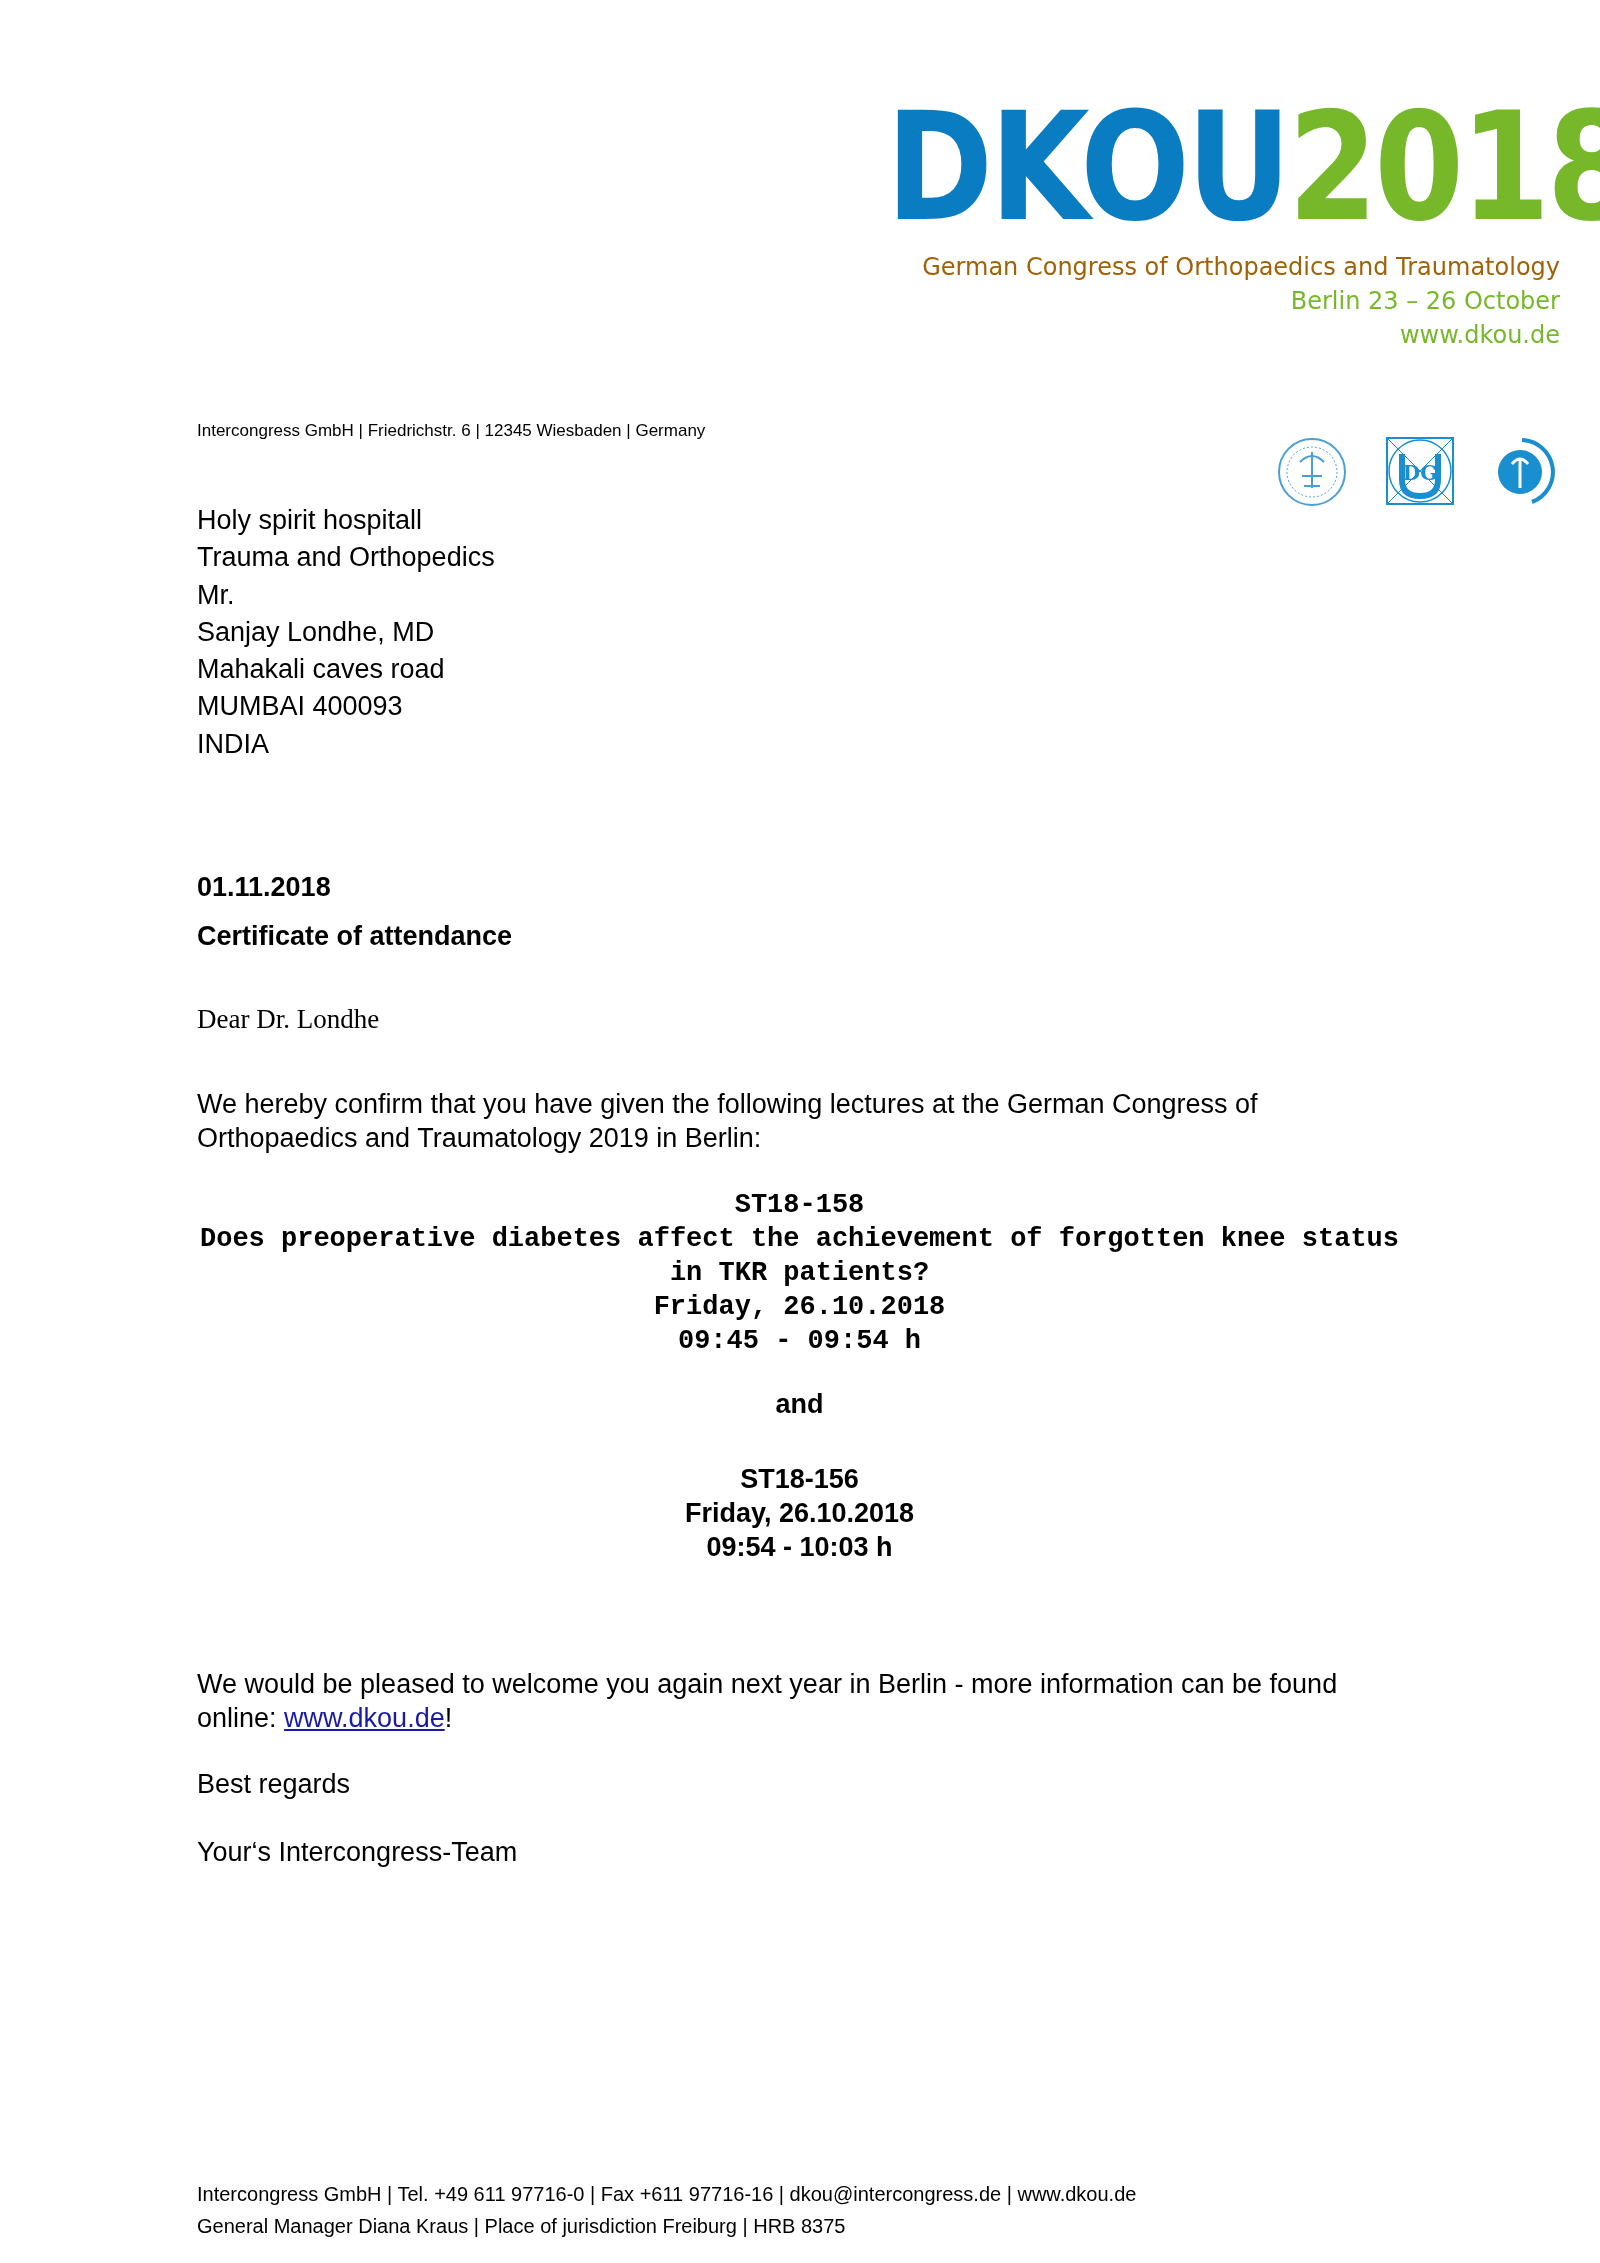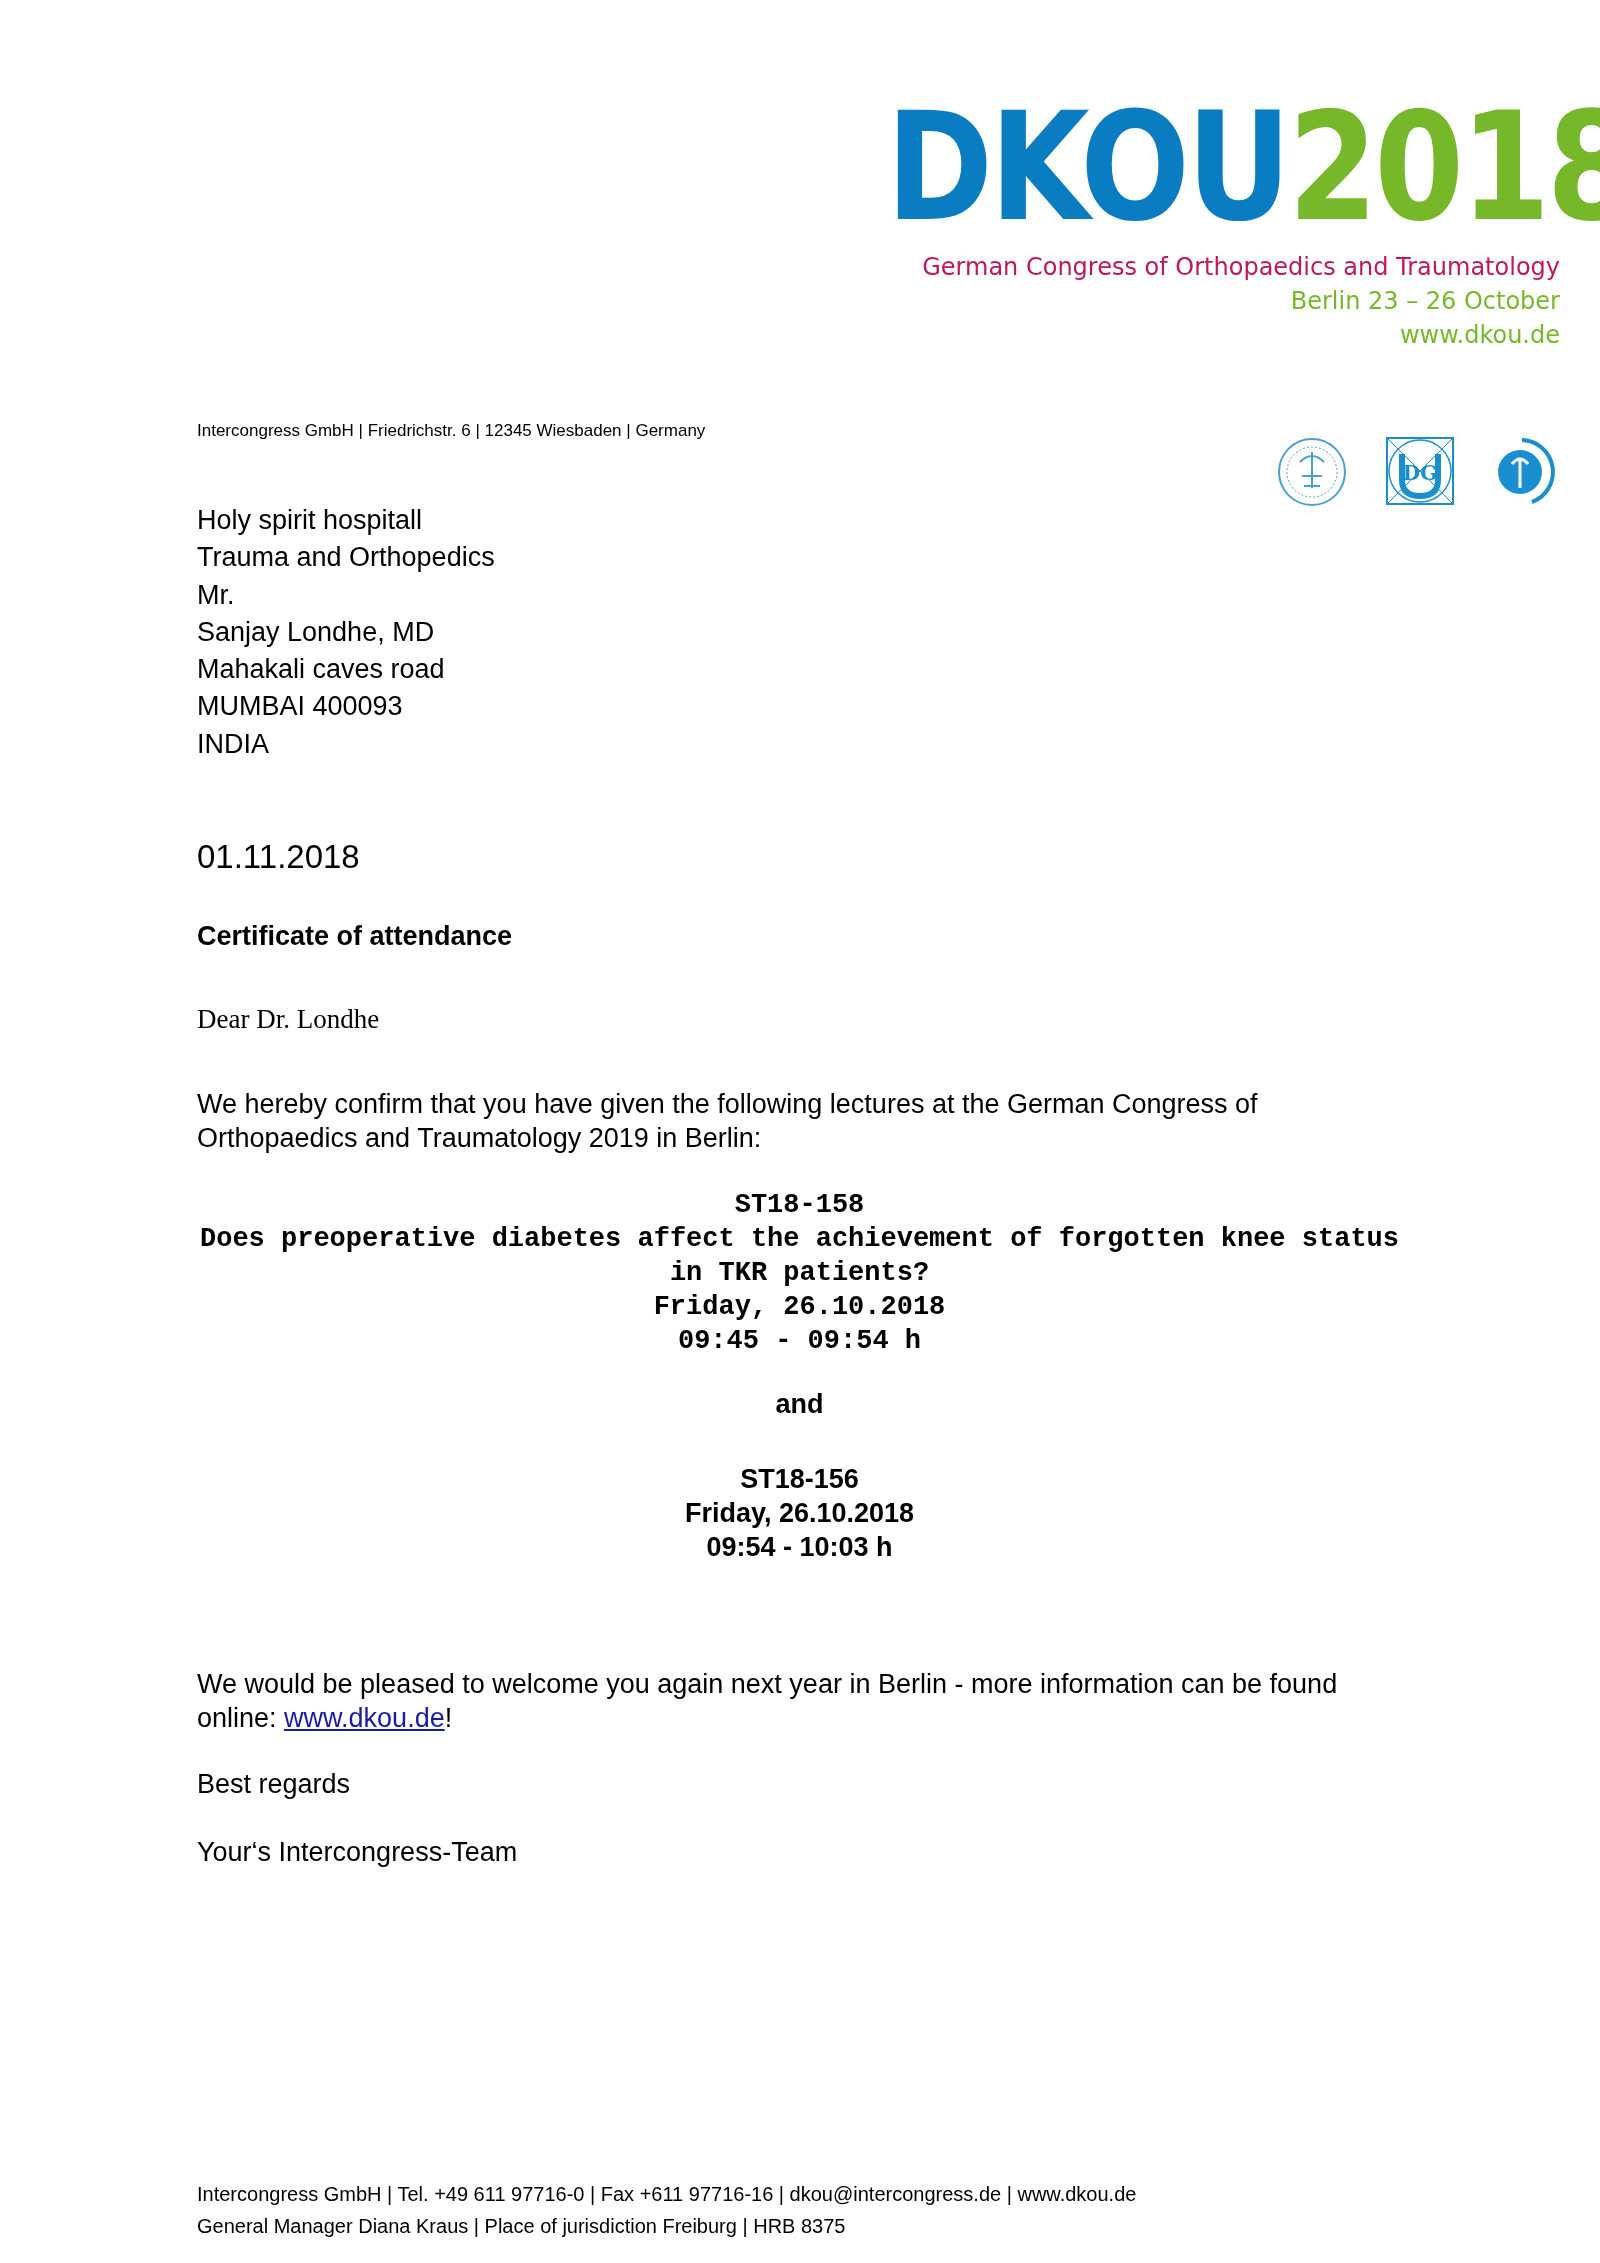--- a/index.html
+++ b/index.html
@@ -6,27 +6,27 @@
   body { width: 1600px; height: 2263px; position: relative; overflow: hidden;
          font-family: "Liberation Sans", sans-serif; color: #000; }
   .abs { position: absolute; }
   .logo-main { left: 886px; top: 92px; font-family: "DejaVu Sans", sans-serif; font-weight: bold;
                font-size: 150px; line-height: 150px; letter-spacing: -4px; white-space: nowrap;
                transform: scaleX(0.86); transform-origin: left top; }
   .logo-blue { color: #0a7cc1; }
   .logo-green { color: #76b82a; }
   .logo-sub { right: 40px; text-align: right; font-family: "DejaVu Sans", sans-serif;
               font-size: 24px; line-height: 34px; white-space: nowrap; }
-  .sub1 { top: 250px; color: #be185d; }
+  .sub1 { top: 250px; color: #a16207; }
   .sub2 { top: 284px; color: #76b82a; }
   .sub3 { top: 318px; color: #76b82a; }
   .sender { left: 197px; top: 421px; font-size: 17px; }
   .address { left: 197px; top: 470px; font-size: 27px; line-height: 37.3px; margin-top: 32px; }
   .address div { height: 37.3px; }
-  .date { left: 197px; top: 838px; font-size: 33px; font-weight: normal; }
+  .date { left: 197px; top: 872px; font-size: 27px; font-weight: bold; }
   .subject { left: 197px; top: 921px; font-size: 27px; font-weight: bold; }
   .salutation { left: 197px; top: 1004px; font-size: 27px; font-family: Liberation Serif, serif; }
   .intro { left: 197px; top: 1087px; width: 1225px; font-size: 27px; line-height: 34px; }
   .lectures { left: 197px; width: 1205px; text-align: center; font-size: 27px; font-weight: bold; line-height: 34px; }
   .lec1 { top: 1188px; font-family: Liberation Mono, monospace; }
   .andsep { top: 1387px; }
   .lec2 { top: 1462px; }
   .closing { left: 197px; top: 1667px; width: 1225px; font-size: 27px; line-height: 34px; }
   .link { color: #1a1aa8; text-decoration: underline; }
   .regards { left: 197px; top: 1769px; font-size: 27px; }

